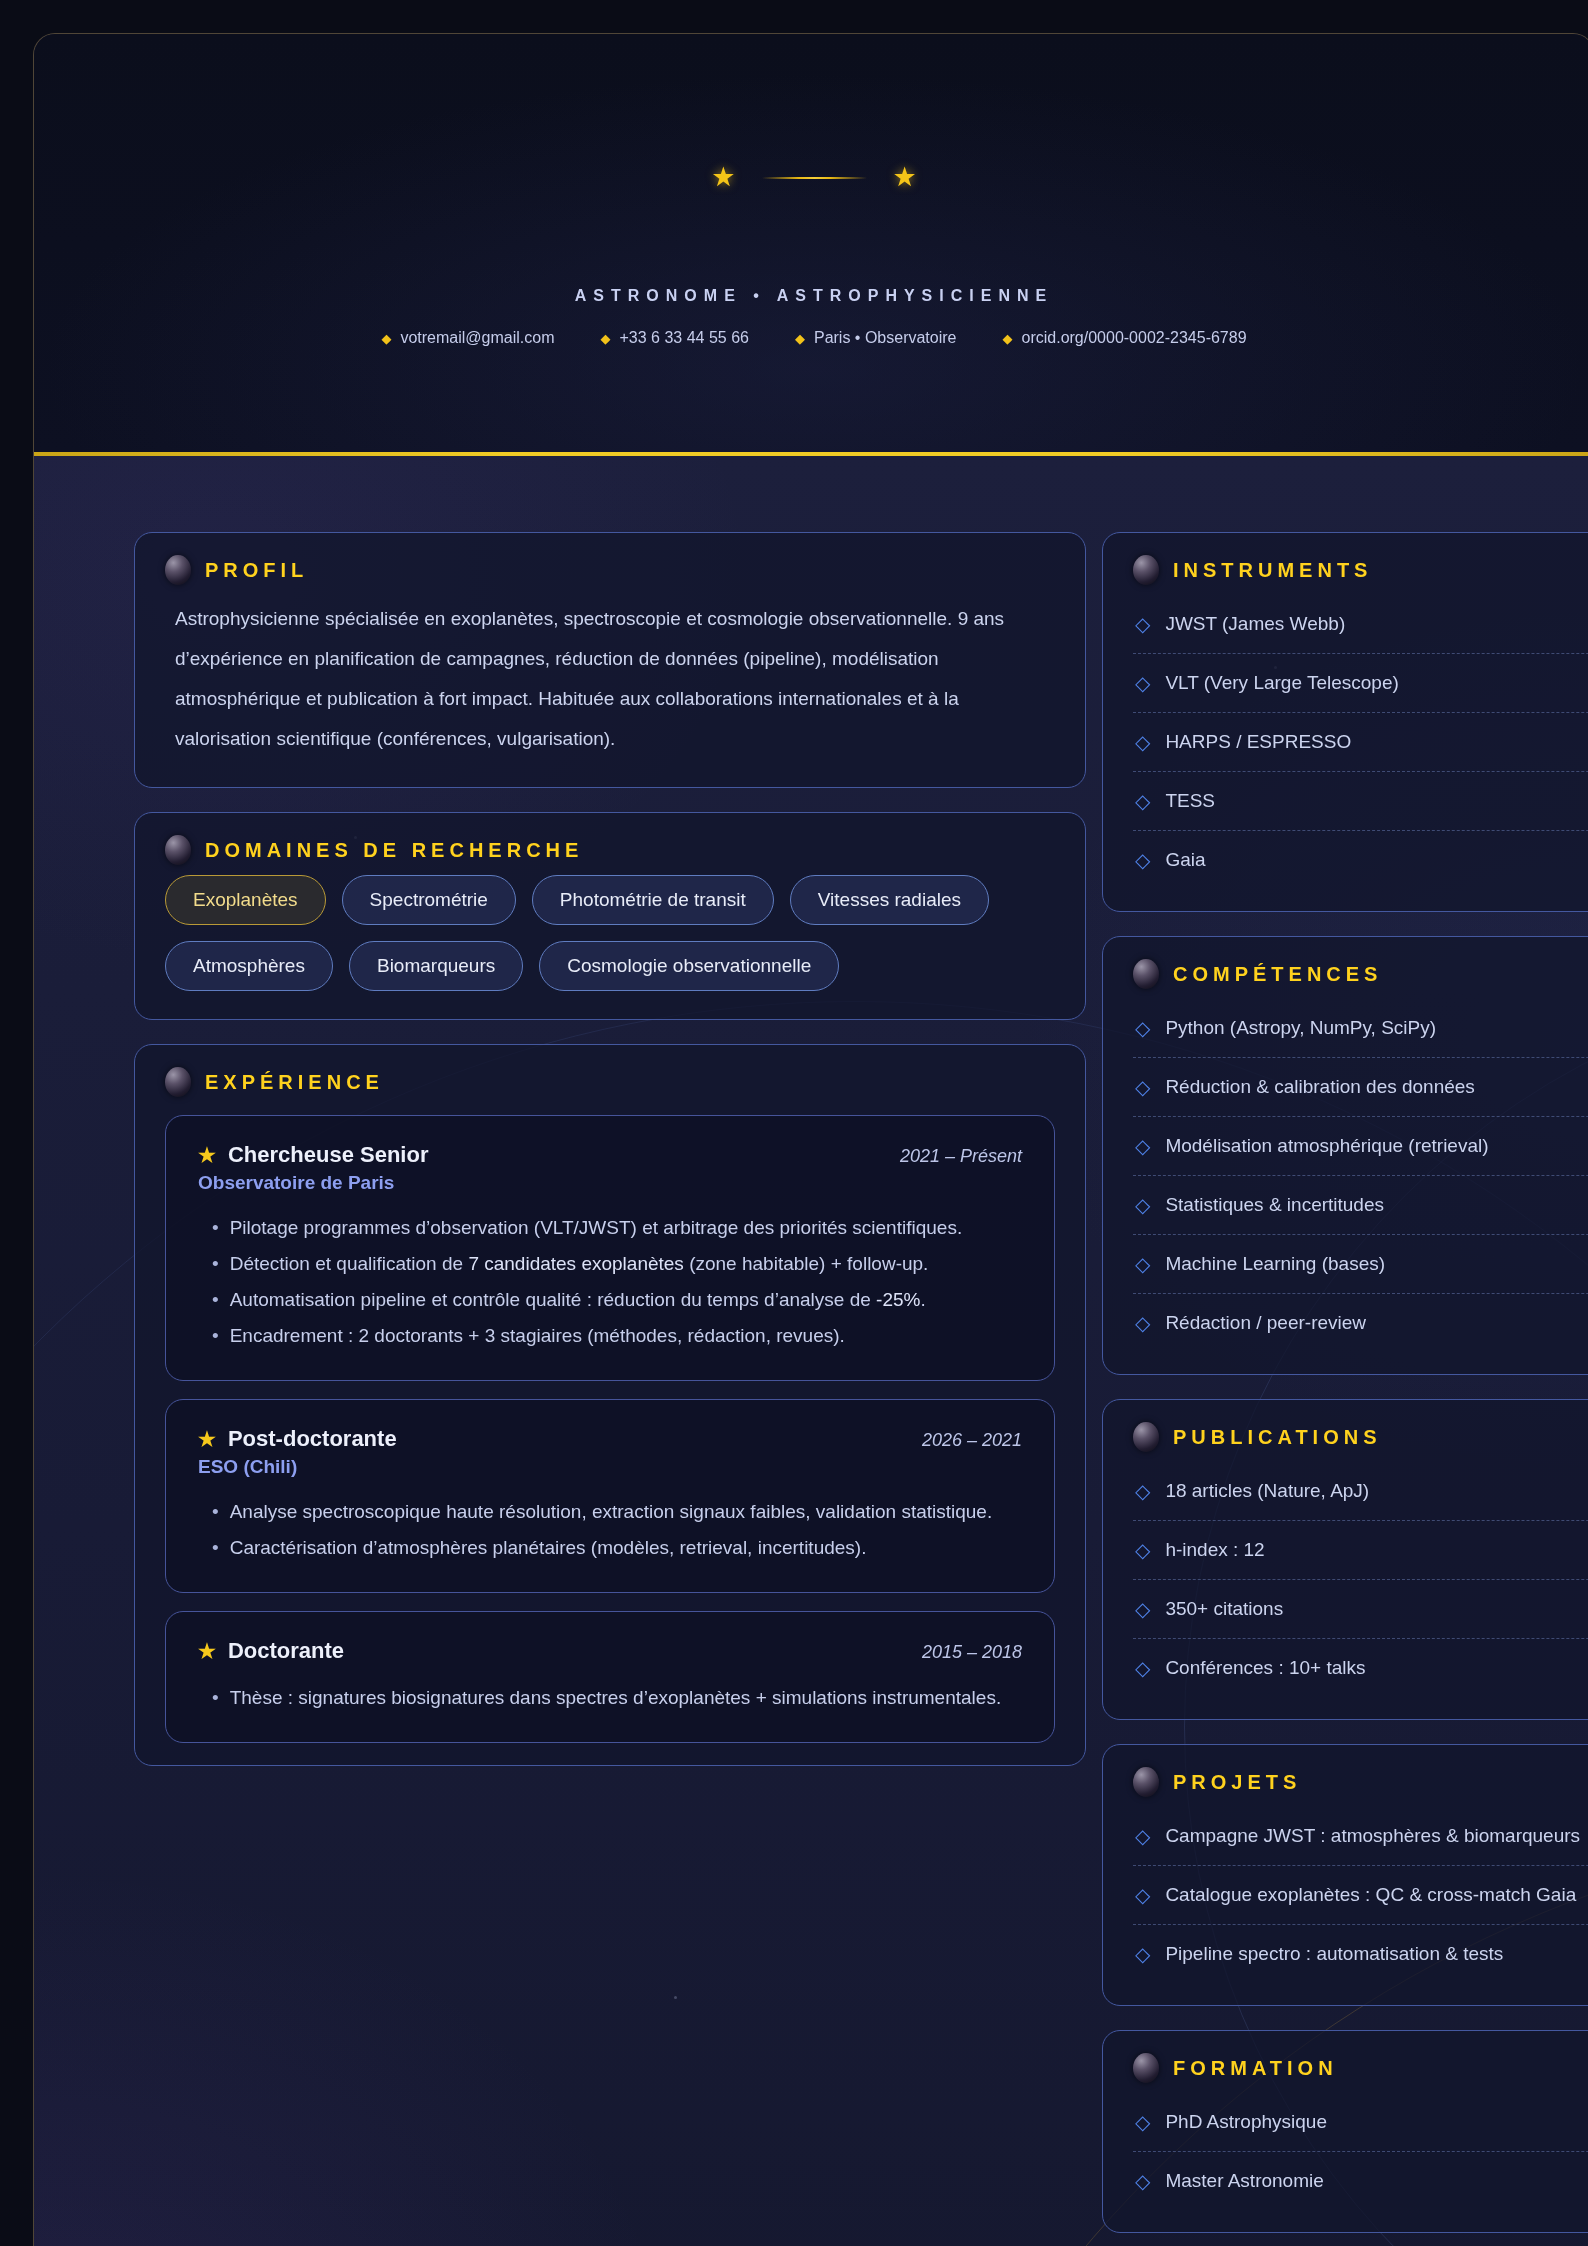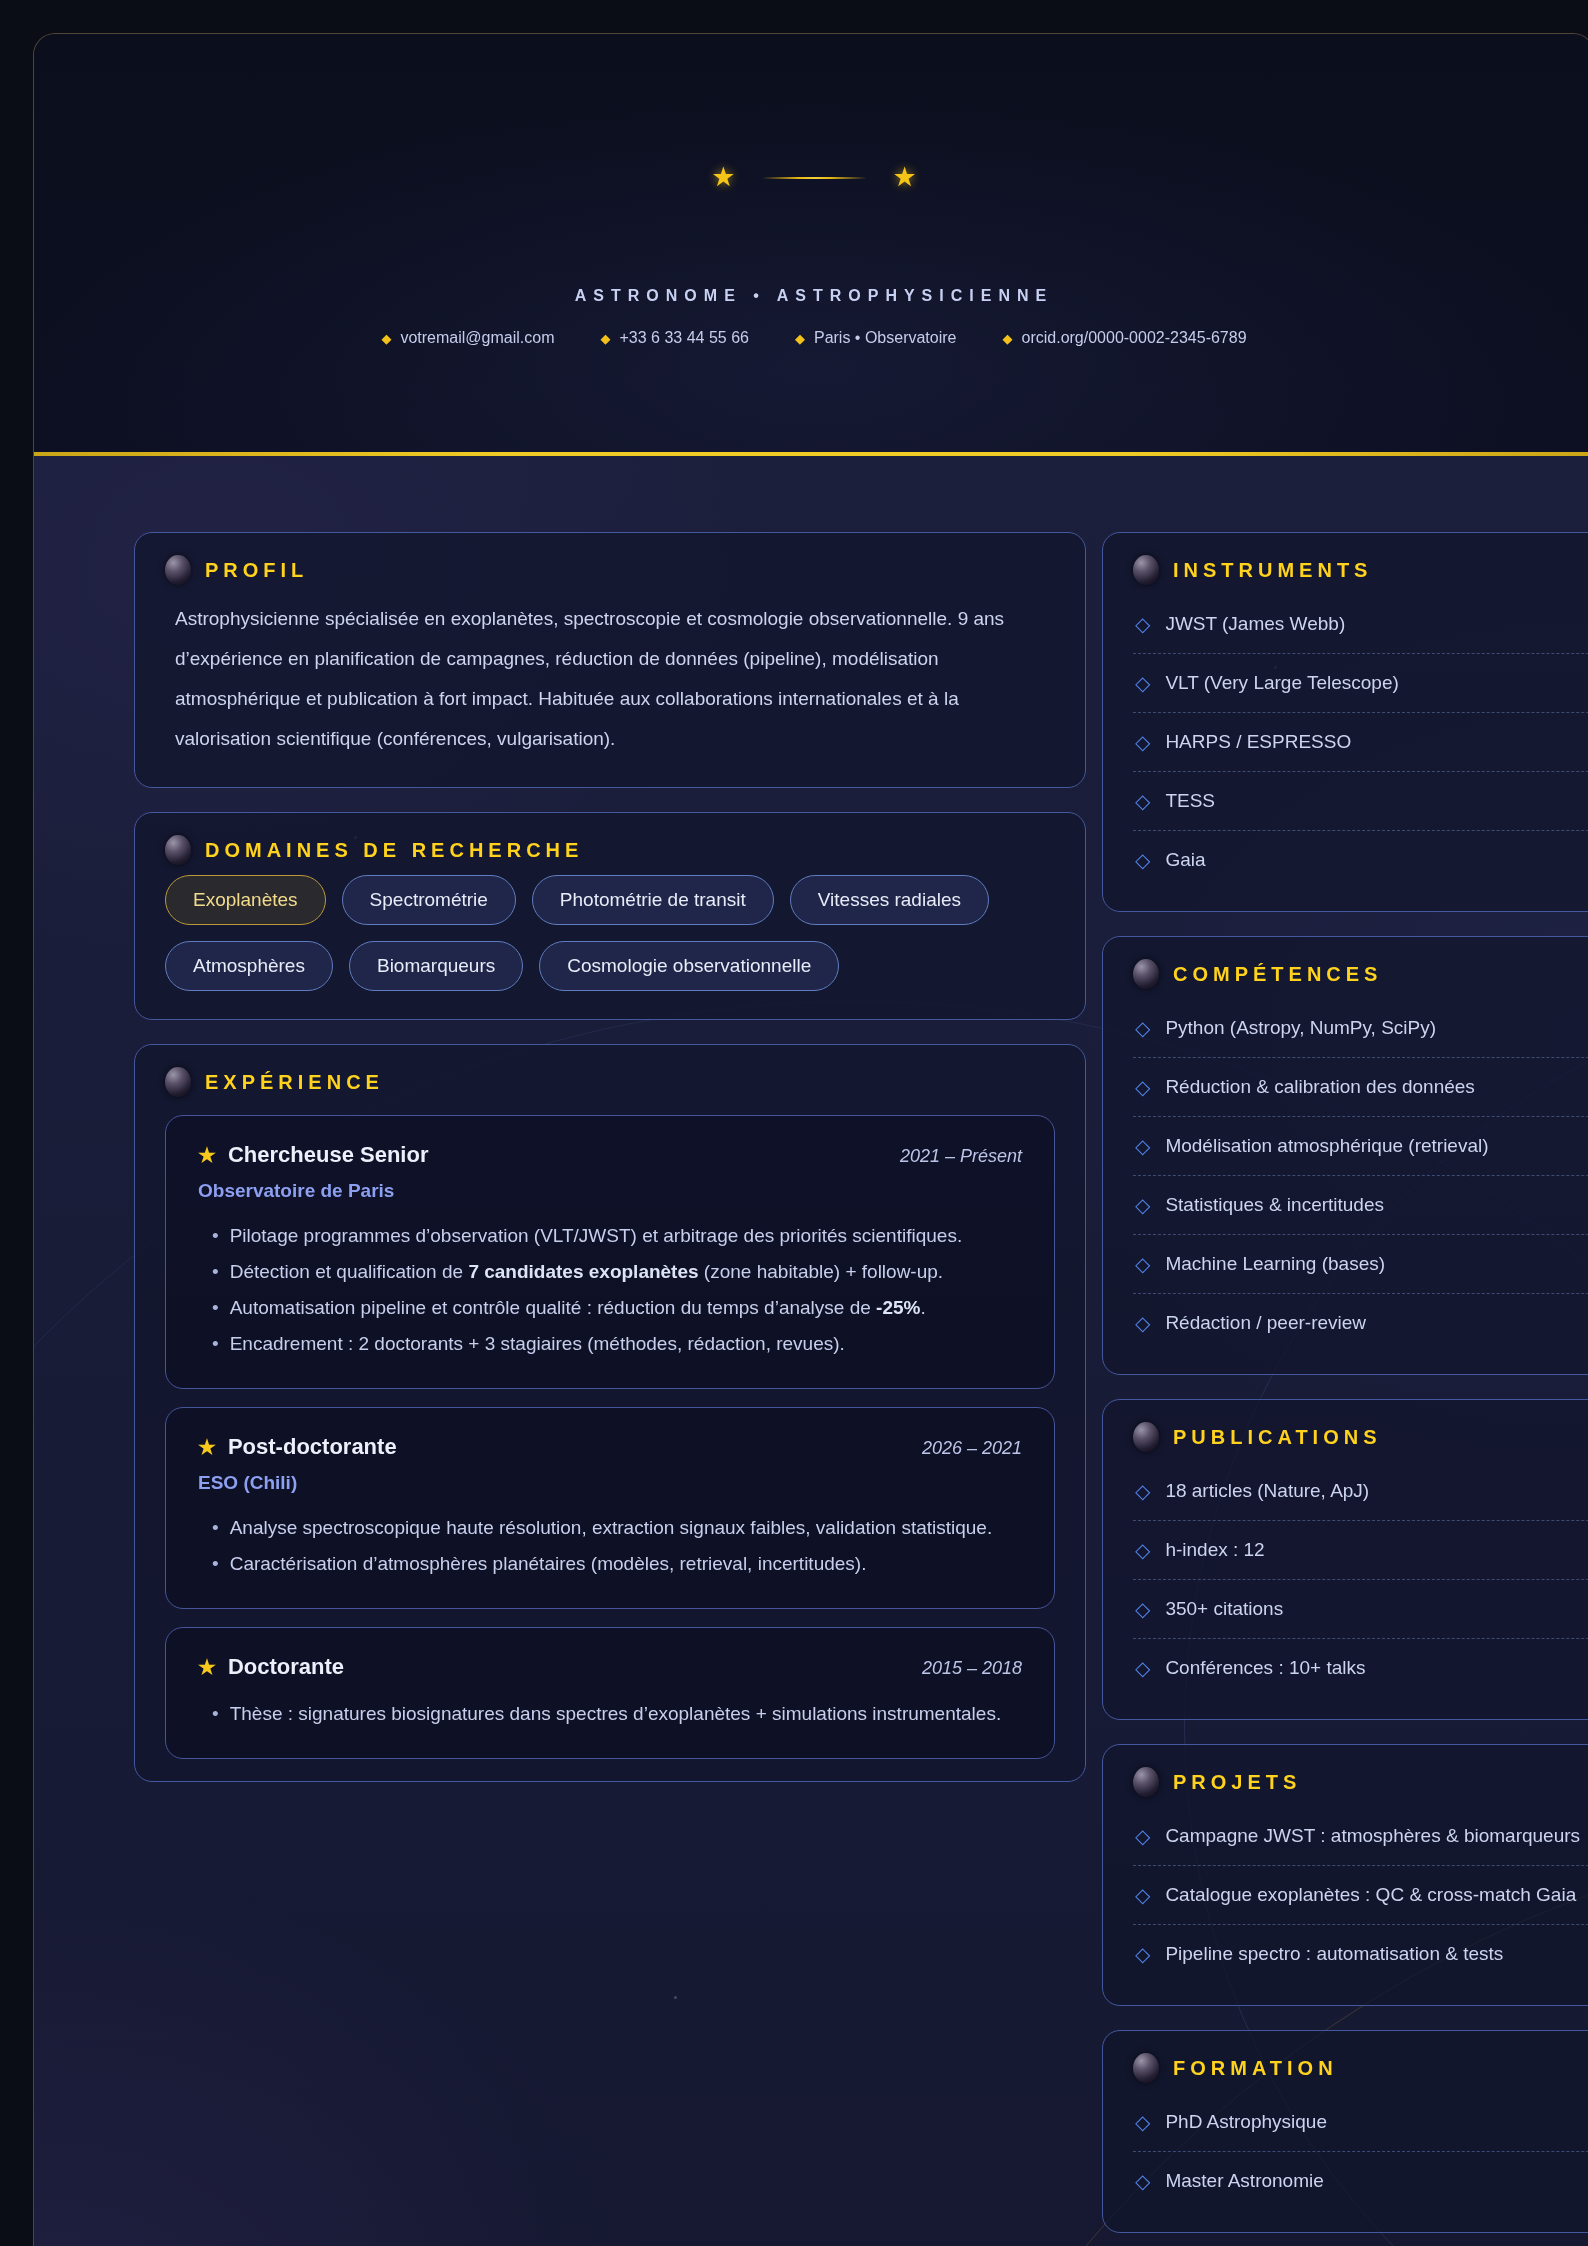--- a/index.html
+++ b/index.html
@@ -85,25 +85,25 @@
   
   .job-card{
     background:rgba(13,16,36,.7);
     border:1px solid #46549a;border-radius:18px;
     padding:26px 32px 26px;margin-top:18px;
   }
   .job-head{display:flex;justify-content:space-between;align-items:baseline;}
   .job-role{margin:0;display:flex;align-items:center;gap:12px;color:#edf0fb;font-size:22px;font-weight:700;}
   .job-star{color:#f6c91c;font-size:20px;}
   .job-dates{color:#bcc5e8;font-size:18px;font-style:italic;white-space:nowrap;}
-  .job-employer{margin-top:12px;color:#8d9ff0;font-size:19px;font-weight:700;}
+  .job-employer{margin-top:4px;color:#8d9ff0;font-size:19px;font-weight:700;}
   .job-bullets{list-style:none;margin:16px 0 0;padding:0 0 0 14px;}
   .job-bullets li{display:flex;gap:11px;color:#c7cfec;font-size:19px;line-height:36px;}
   .job-bullets .blt{flex:none;color:#a9b3da;}
-  .job-bullets b{font-weight:700;color:#dde3f8;}
+  .job-bullets b{font-weight:400;color:#dde3f8;}
   
   .dlist{list-style:none;margin:6px 0 0;padding:0;}
   .dlist li{
     display:flex;align-items:center;gap:15px;
     padding:18px 2px;
     border-bottom:1px dashed rgba(125,148,212,.42);
     color:#ccd4ef;font-size:19px;
   }
   .dlist li:last-child{border-bottom:none;}
   .dlist .dia{color:#4f82e8;font-size:20px;line-height:1;flex:none;}

